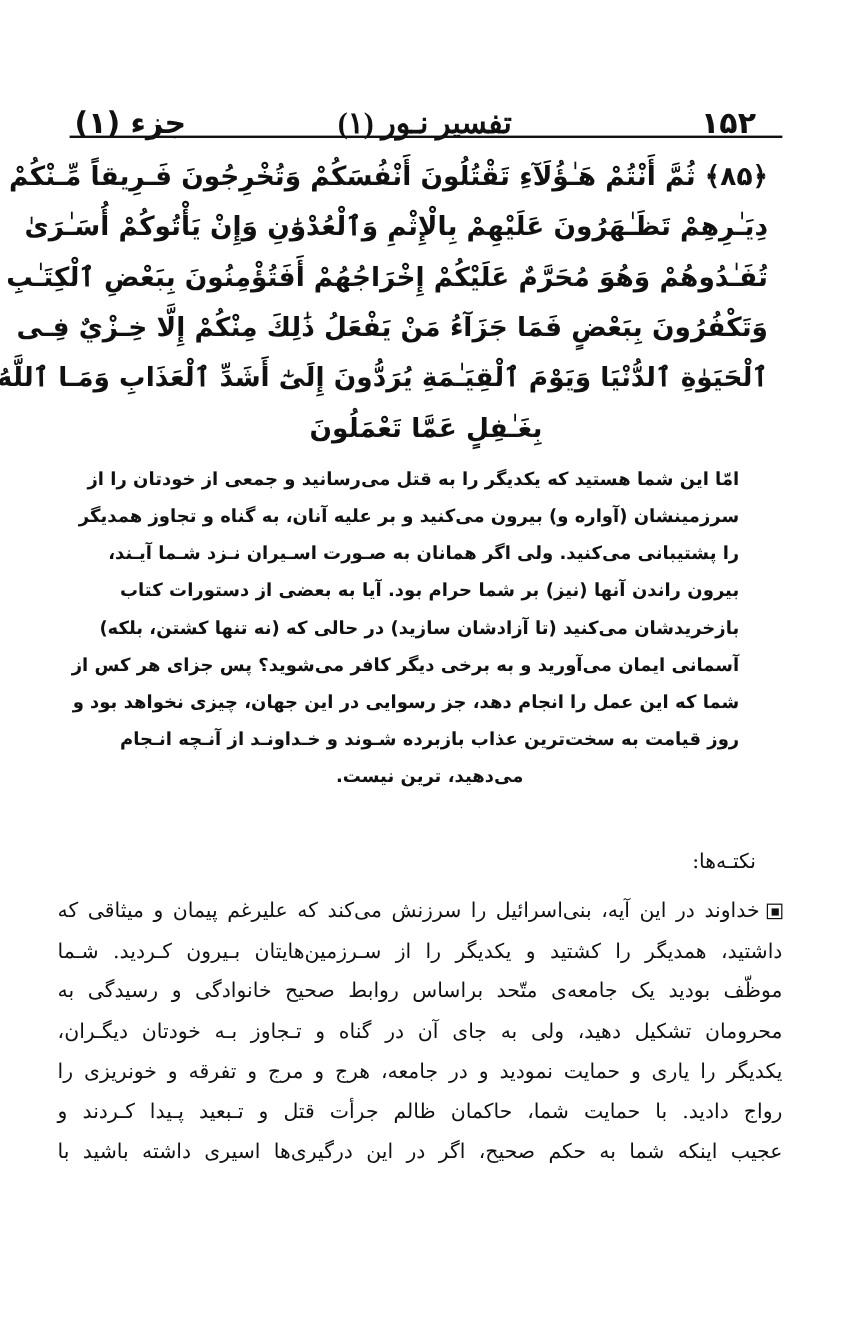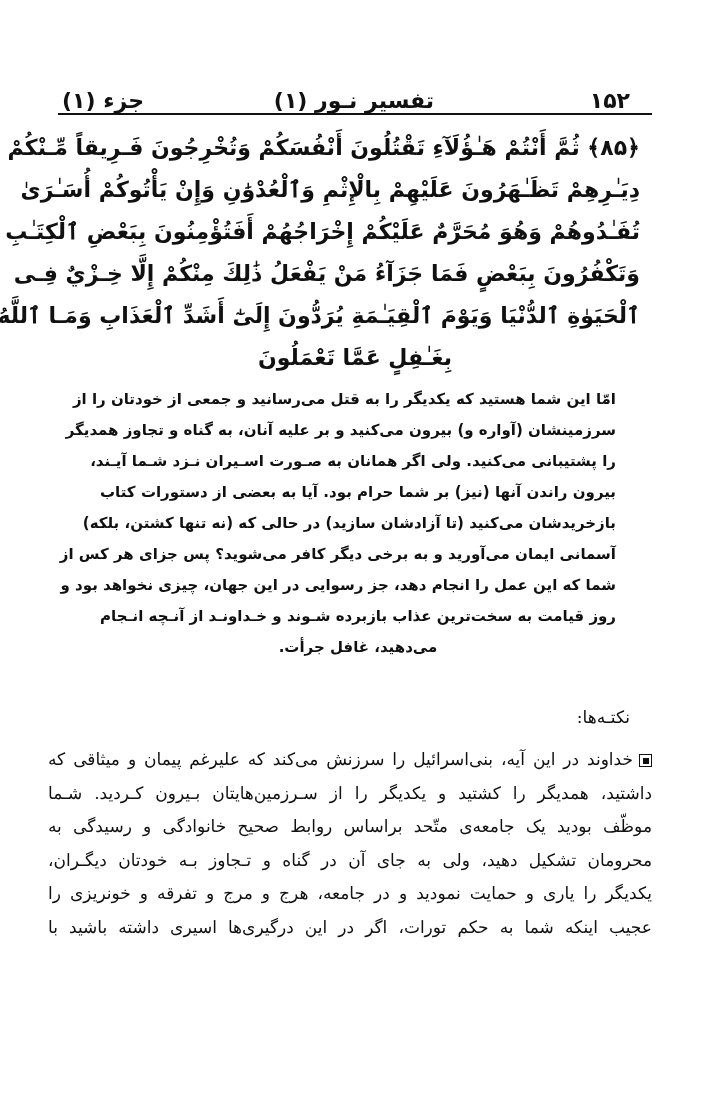--- a/index.html
+++ b/index.html
@@ -1,22 +1,22 @@
 <!DOCTYPE html>
 <html><head>
 <meta charset="utf-8">
 <style>
   html, body { margin:0; padding:0; background:#fff; }
   body { width:716px; height:1109px; position:relative; overflow:hidden; color:#111;
          font-family:"DejaVu Sans", sans-serif; }
   .page { position:absolute; left:0; top:0; width:716px; height:1109px; }
   .header { position:absolute; left:58px; top:88px; width:592px; height:22px; direction:rtl; }
-  .header span { position:absolute; top:0; font-size:22px; font-weight:bold; }
+  .header span { position:absolute; top:0; font-size:25px; font-weight:bold; }
   .h-page { right:20px; }
-  .h-title { left:50%; transform:translateX(-50%); }
+  .h-title { left:50%; transform:translateX(-50%);font-family:Liberation Serif, serif; }
   .h-part { left:4px; }
   .rule { position:absolute; left:58px; top:113px; width:594px; height:2px; background:#111; }
   .verse { position:absolute; left:70px; width:570px; direction:rtl; text-align:justify;
            font-family:"DejaVu Sans", sans-serif; font-weight:bold; font-size:22px; line-height:42px; }
   .vline { display:block; height:42px; white-space:nowrap; text-align-last:justify; }
   .vline.center { text-align:center; text-align-last:center; }
   .ayah-num { font-weight:bold; }
   .trans { position:absolute; left:100px; width:516px; direction:rtl;
            font-family:"DejaVu Sans", sans-serif; font-weight:bold; font-size:15px; }
   .tline { display:block; height:31px; line-height:31px; white-space:nowrap; text-align:justify; text-align-last:justify; }
@@ -52,27 +52,28 @@
 
   <div class="trans" style="top:384px;">
     <span class="tline">امّا این شما هستید که یکدیگر را به قتل می‌رسانید و جمعی از خودتان را از</span>
     <span class="tline">سرزمینشان (آواره و) بیرون می‌کنید و بر علیه آنان، به گناه و تجاوز همدیگر</span>
     <span class="tline">را پشتیبانی می‌کنید. ولی اگر همانان به صـورت اسـیران نـزد شـما آیـند،</span>
     <span class="tline">بیرون راندن آنها (نیز) بر شما حرام بود. آیا به بعضی از دستورات کتاب</span>
     <span class="tline">بازخریدشان می‌کنید (تا آزادشان سازید) در حالی که (نه تنها کشتن، بلکه)</span>
     <span class="tline">آسمانی ایمان می‌آورید و به برخی دیگر کافر می‌شوید؟ پس جزای هر کس از</span>
     <span class="tline">شما که این عمل را انجام دهد، جز رسوایی در این جهان، چیزی نخواهد بود و</span>
     <span class="tline">روز قیامت به سخت‌ترین عذاب بازبرده شـوند و خـداونـد از آنـچه انـجام</span>
-    <span class="tline last">می‌دهید، غافل جرأت.</span>
+    <span class="tline last">می‌دهید، ترین نیست.</span>
   </div>
 
   <div class="notes-title">نکتـه‌ها:</div>
 
   <div class="notes" style="top:743px;">
     <span class="nline"><span class="bullet"></span><span>خداوند در این آیه، بنی‌اسرائیل را سرزنش می‌کند که علیرغم پیمان و میثاقی که</span></span>
     <span class="nline">داشتید، همدیگر را کشتید و یکدیگر را از سـرزمین‌هایتان بـیرون کـردید. شـما</span>
     <span class="nline">موظّف بودید یک جامعه‌ی متّحد براساس روابط صحیح خانوادگی و رسیدگی به</span>
     <span class="nline">محرومان تشکیل دهید، ولی به جای آن در گناه و تـجاوز بـه خودتان دیگـران،</span>
     <span class="nline">یکدیگر را یاری و حمایت نمودید و در جامعه، هرج و مرج و تفرقه و خونریزی را</span>
-    <span class="nline">عجیب اینکه شما به حکم تورات، اگر در این درگیری‌ها اسیری داشته باشید با</span>
+    <span class="nline">رواج دادید. با حمایت شما، حاکمان ظالم جرأت قتل و تـبعید پـیدا کـردند و</span>
+    <span class="nline">عجیب اینکه شما به حکم صحیح، اگر در این درگیری‌ها اسیری داشته باشید با</span>
   </div>
 
 </div>
 
 </body></html>

